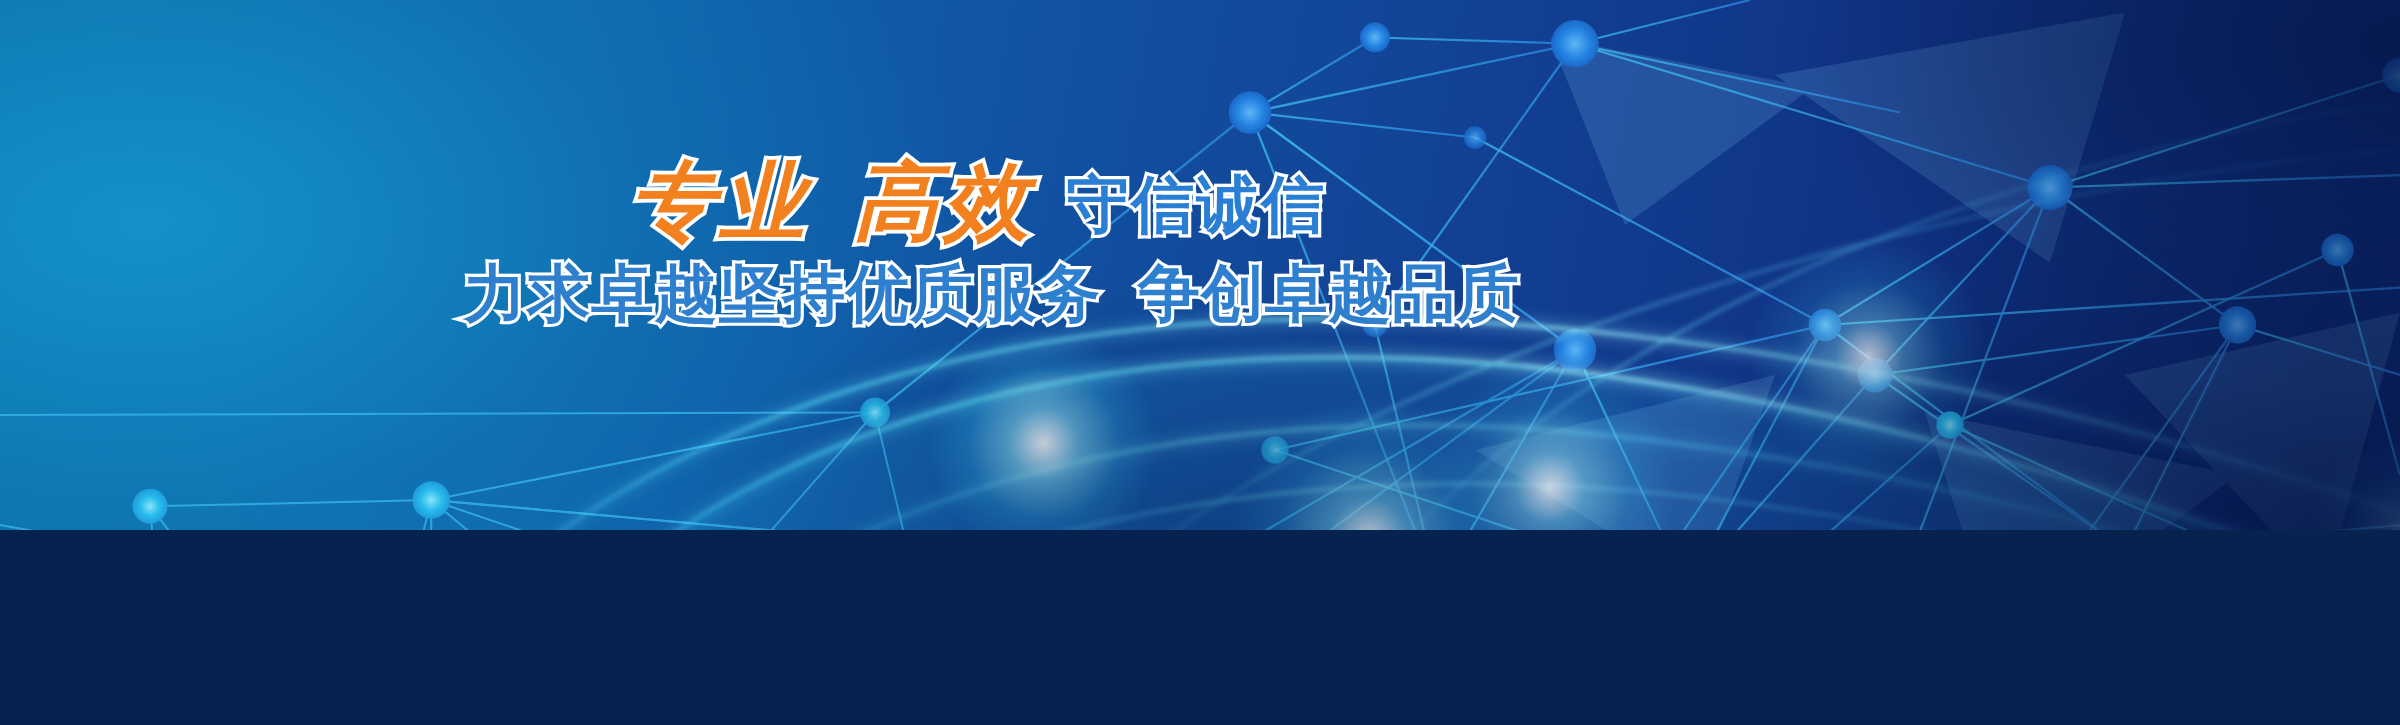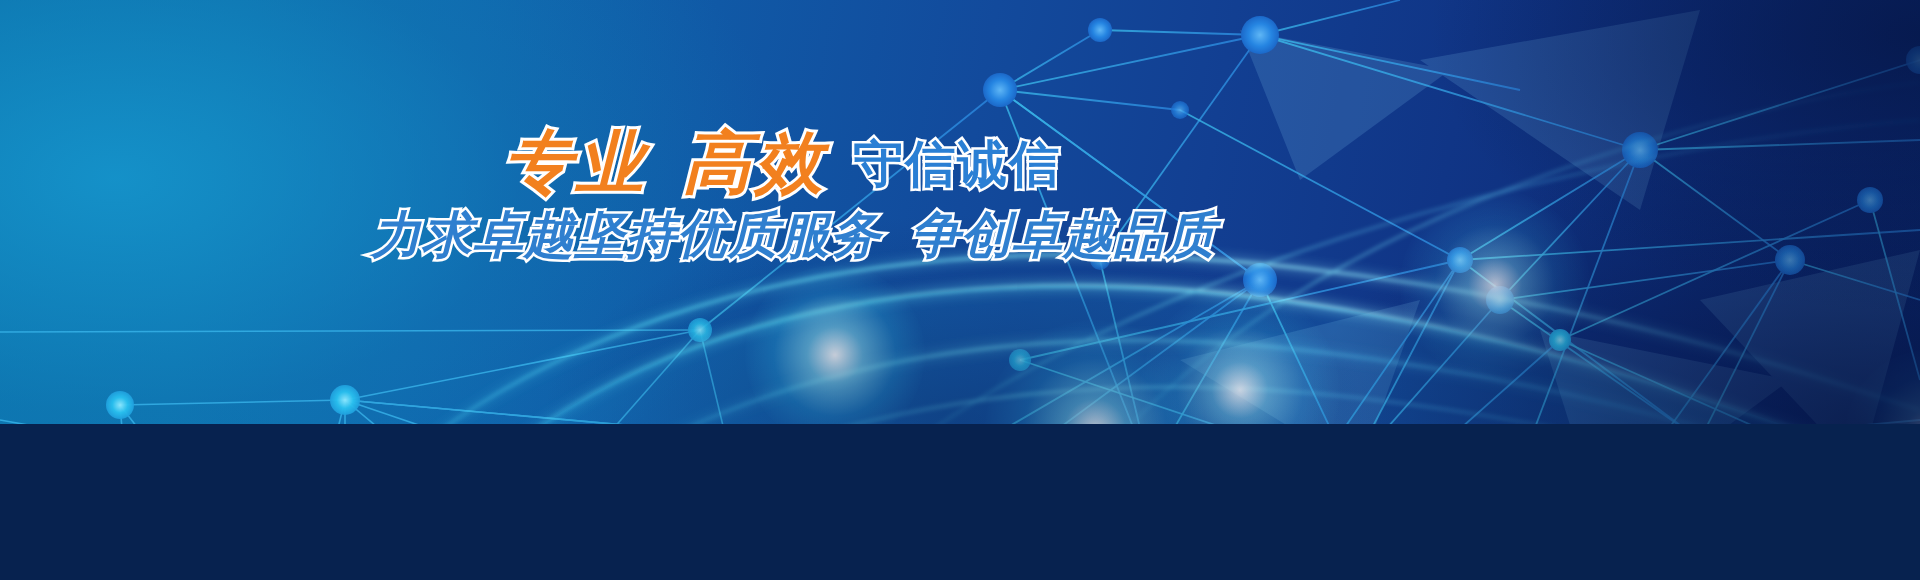--- a/index.html
+++ b/index.html
@@ -94,21 +94,20 @@
   }
 
   .sub {
     font-family:"DejaVu Sans", sans-serif;
     font-weight:bold;
     font-size:50px;
     letter-spacing:1px;
     color:#2f7fcf;
     -webkit-text-stroke:5px #ffffff;
     paint-order:stroke fill;
-    font-style:italic;
   }
   .sub-gap { display:inline-block; width:20px; }
 </style>
 </head>
 <body>
 
 <div id="banner">
 
   <svg id="net" viewBox="0 0 1920 580" preserveAspectRatio="none">
     <defs>

